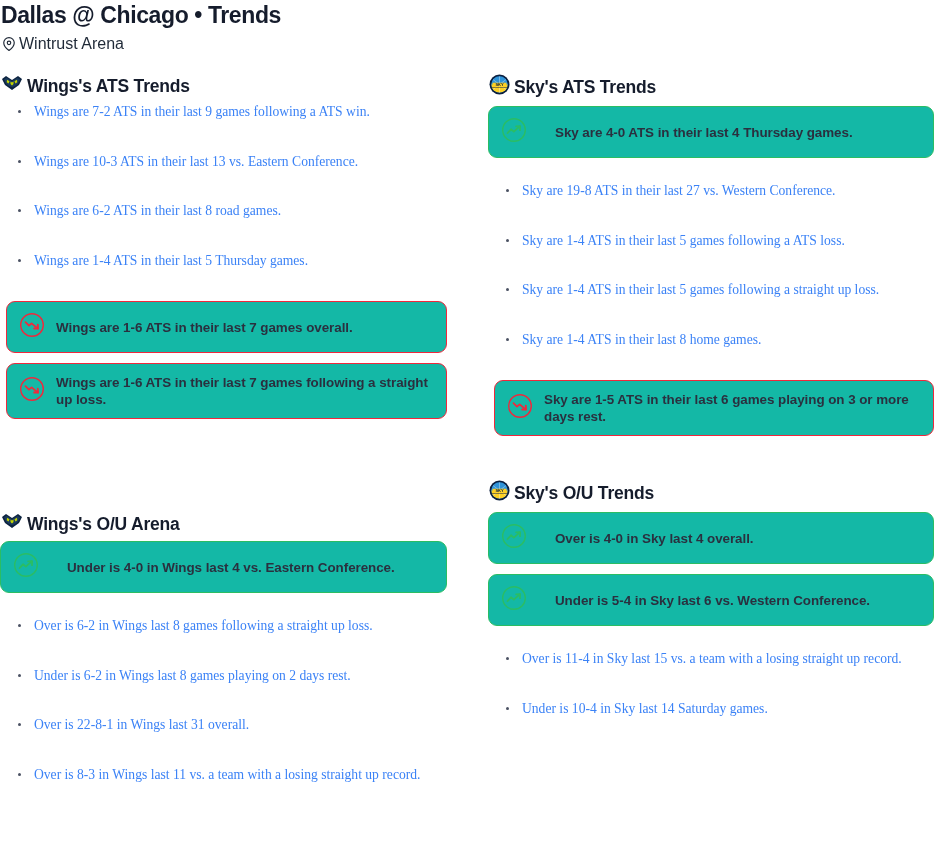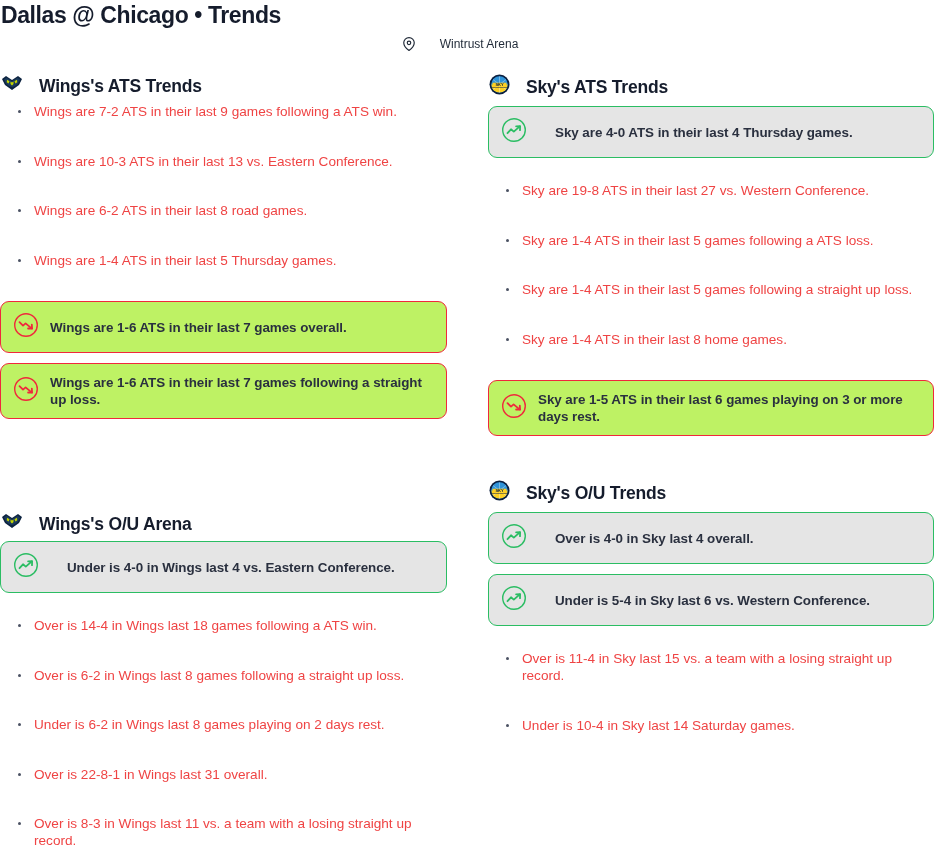--- a/index.html
+++ b/index.html
@@ -17,60 +17,60 @@
   .title {
     font-size: 23px;
     font-weight: bold;
     letter-spacing: -0.4px;
     color: #151c2c;
     margin: 0;
     padding: 2px 0 0 1px;
     line-height: 26px;
   }
   .venue {
-    display: flex; align-items: center; gap: 24px;
+    display: flex; align-items: center; gap: 3px;
     padding: 8px 0 0 2px;
-    font-size: 12px;
+    font-size: 16px;
     color: #1f2937;
     line-height: 16px;
-    justify-content: center;
   }
   .venue svg { display: block; }
 
   
   .cols {
     display: grid;
     grid-template-columns: 447px 446px;
     column-gap: 41px;
     padding-top: 22px;
   }
   .col { min-width: 0; }
 
   .sect-head {
-    display: flex; align-items: center; gap: 16px;
+    display: flex; align-items: center; gap: 4px;
     margin: 0 0 6px 1px;
     font-size: 17.5px;
     font-weight: bold;
     letter-spacing: -0.2px;
     color: #151c2c;
     line-height: 22px;
   }
   .sect-head .logo { flex: 0 0 auto; display: block; }
 
   ul.trends {
     list-style: none;
     margin: 0; padding: 0;
   }
   ul.trends li {
     position: relative;
     padding: 0 0 0 34px;
     margin: 0 0 32.5px 0;
     font-size: 13.6px;
     line-height: 17px;
-    color: #ef4444;
+    color: #3b82f6;
+    font-family: Liberation Serif, serif;
   }
   ul.trends li:before {
     content: "";
     position: absolute;
     left: 18px; top: 7px;
     width: 3.4px; height: 3.4px;
     border-radius: 50%;
     background: #4b5263;
   }
 
@@ -79,26 +79,27 @@
     display: flex; align-items: center; gap: 11px;
     border-radius: 9px;
     padding: 10px 12px;
     margin-bottom: 10px;
     font-size: 13.4px;
     font-weight: bold;
     line-height: 17px;
     letter-spacing: -0.05px;
   }
   .callout.neg {
-    background: #bef264;
+    background: #14b8a6;
     border: 1.3px solid #f0283c;
     color: #2a303f;
+    margin-left: 6px;
   }
   .callout.pos {
-    background: #e5e5e5;
+    background: #14b8a6;
     border: 1.3px solid #2bbd63;
     color: #2a303f;
     gap: 28px;
   }
   .callout .ico { flex: 0 0 auto; display: block; }
   .callout .txt { flex: 1 1 auto; }
 
   .spacer-sm { height: 14px; }
 </style>
 </head>
@@ -188,21 +189,20 @@
             <polyline points="6.5,16.2 10,12.3 12.8,14.6 18.8,9.4" stroke-width="1.8" stroke-linecap="round" stroke-linejoin="round"></polyline>
             <polyline points="15.1,9.3 19.1,9.2 19,13.2" stroke-width="1.8" stroke-linecap="round" stroke-linejoin="round"></polyline>
           </svg>
         </span>
         <span class="txt">Under is 4-0 in Wings last 4 vs. Eastern Conference.</span>
       </div>
 
       <div class="spacer-sm"></div>
 
       <ul class="trends">
-        <li>Over is 14-4 in Wings last 18 games following a ATS win.</li>
         <li>Over is 6-2 in Wings last 8 games following a straight up loss.</li>
         <li>Under is 6-2 in Wings last 8 games playing on 2 days rest.</li>
         <li>Over is 22-8-1 in Wings last 31 overall.</li>
         <li>Over is 8-3 in Wings last 11 vs. a team with a losing straight up record.</li>
       </ul>
 
     </div>
 
     <div class="col">
 

